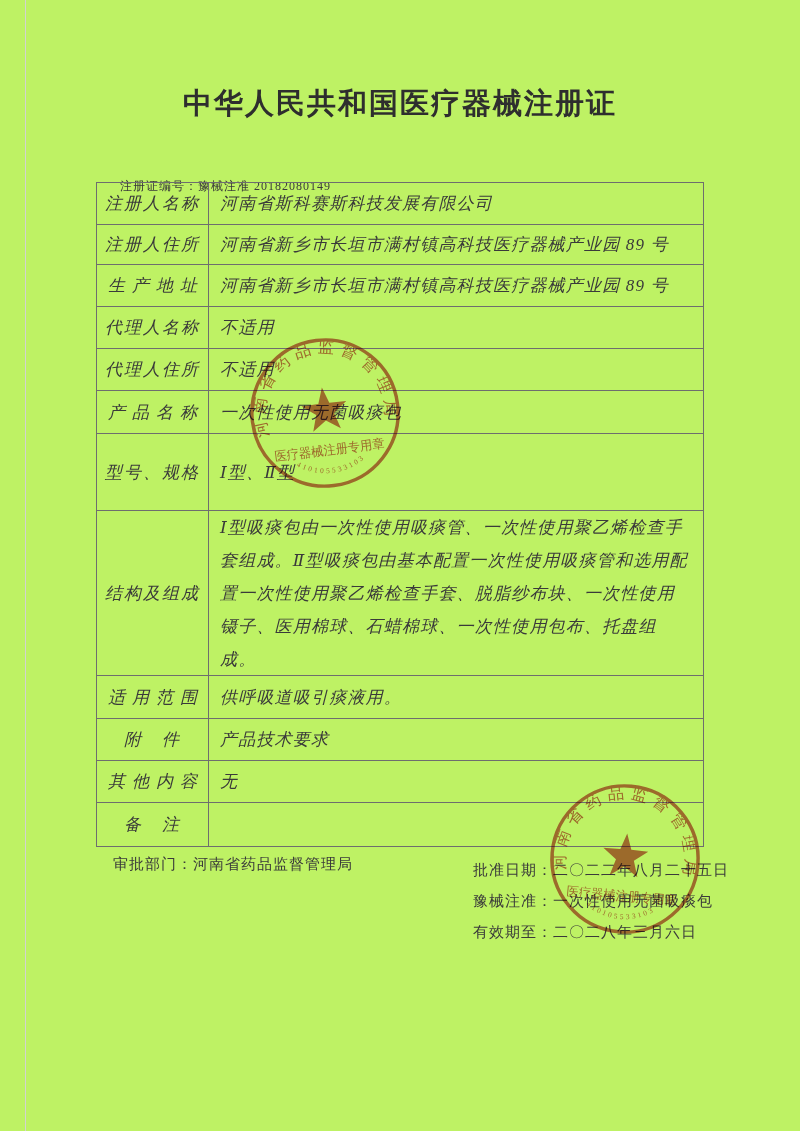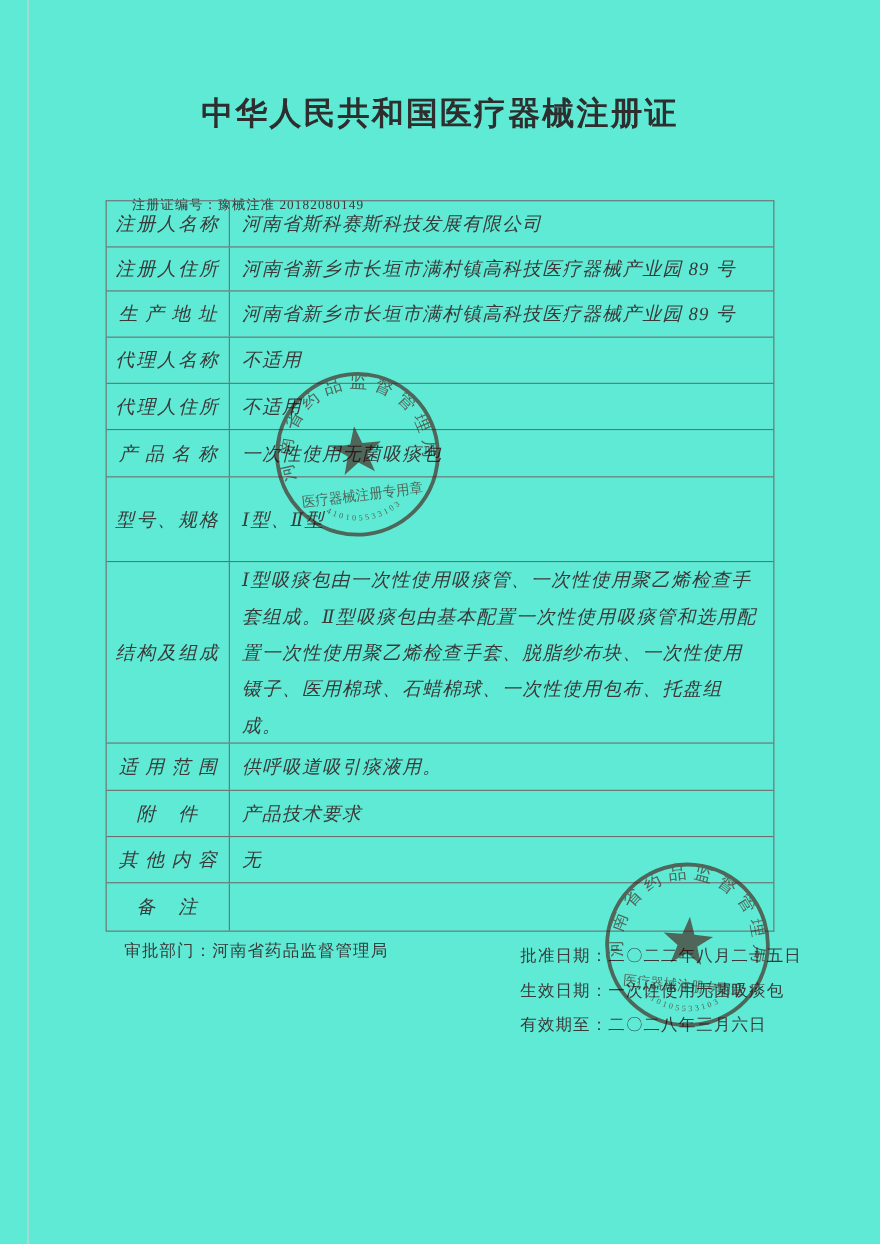--- a/index.html
+++ b/index.html
@@ -1,19 +1,19 @@
 <!DOCTYPE html>
 <html><head>
 <meta charset="utf-8">
 <style>
   * { margin:0; padding:0; box-sizing:border-box; }
   html,body { width:800px; background:#ffffff; }
   body { font-family:"Liberation Serif","DejaVu Serif",serif; color:#3a3a3a; }
   .page {
-    position:relative; width:800px; height:1131px; background:#5eead4; overflow:hidden;
+    position:relative; width:800px; height:1131px; background:#bef264; overflow:hidden;
   }
   .scan-edge {
     position:absolute; left:25px; top:0; width:1px; height:1131px; background:#d2d2d2;
   }
   .title {
     position:absolute; left:0; top:84px; width:800px; text-align:center;
     font-size:29px; font-weight:bold; letter-spacing:2px; color:#2e2e2e;
   }
   .reg-line {
     position:absolute; left:120px; top:146px; font-size:12px; letter-spacing:1px; color:#3a3a3a;margin-top:32px;
@@ -112,21 +112,21 @@
       <div class="cell label">备　注</div>
     </div>
   </div>
 
   <div class="footer-left">
     <span>审批部门：</span><span>河南省药品监督管理局</span>
   </div>
 
   <div class="footer-right">
     <span class="f-line"><span>批准日期：</span><span>二〇二二年八月二十五日</span></span>
-    <span class="f-line"><span>生效日期：</span><span>一次性使用无菌吸痰包</span></span>
+    <span class="f-line"><span>豫械注准：</span><span>一次性使用无菌吸痰包</span></span>
     <span class="f-line"><span>有效期至：</span><span>二〇二八年三月六日</span></span>
   </div>
 
   <svg class="stamp stamp-1" viewBox="0 0 160 160">
     <circle cx="80" cy="80" r="74" fill="none" stroke="#c8504b" stroke-width="3.5"></circle>
     <path id="arc-top-1" d="M 21,95 A 61,61 0 1 1 139,95" fill="none"></path>
     <text font-size="16.5" fill="#c8504b" letter-spacing="6">
       <textPath href="#arc-top-1" startOffset="50%" text-anchor="middle">河南省药品监督管理局</textPath>
     </text>
     <polygon fill="#c8504b" points="80,54 85.6,70.2 102.8,70.6 89.1,81 94.1,97.4 80,87.6 65.9,97.4 70.9,81 57.2,70.6 74.4,70.2"></polygon>

